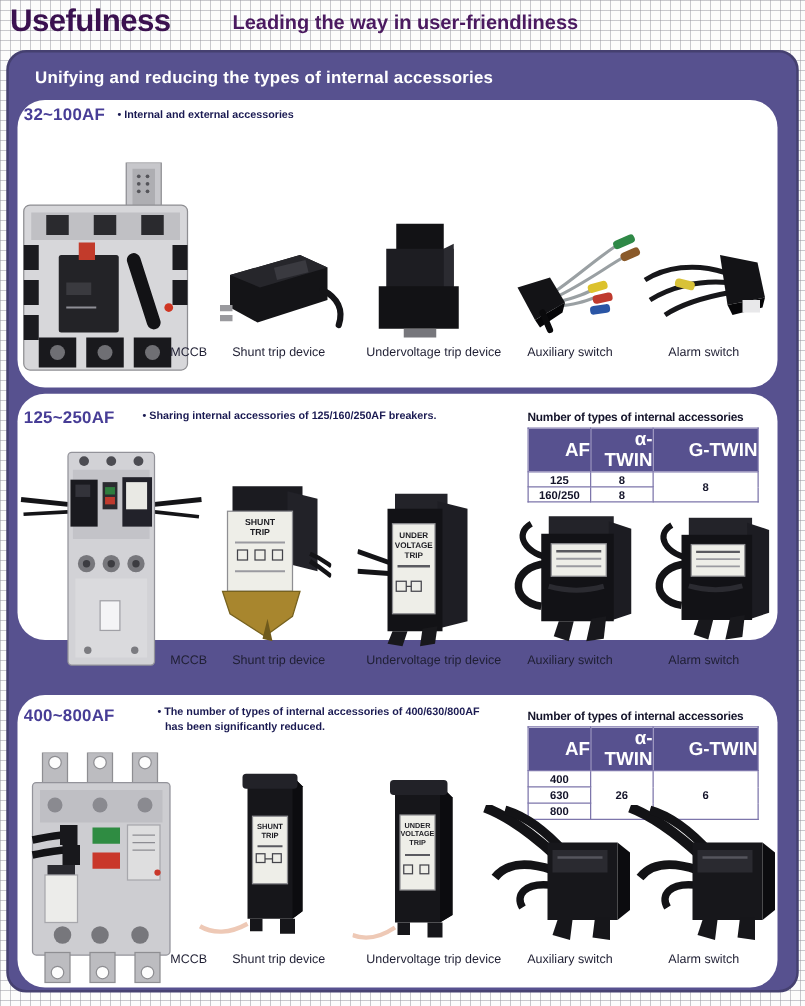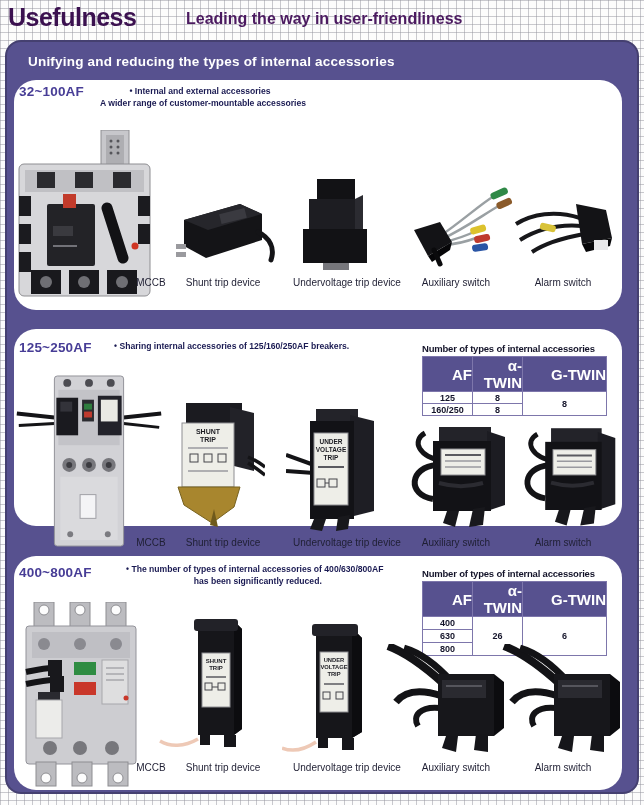--- a/index.html
+++ b/index.html
@@ -16,26 +16,26 @@
 .page-title{ position:absolute; left:8px; top:3px; font-size:25px; font-weight:bold;
   color:#3b1150; letter-spacing:-0.5px; }
 .page-subtitle{ position:absolute; left:186px; top:10px; font-size:16px; font-weight:bold;
   color:#4b1a60; }
 .container{ position:absolute; left:5px; top:40px; width:634px; height:754px;
   background:#57518f; border:2px solid #454070; border-radius:16px; }
 .banner{ position:absolute; left:21px; top:12px; font-size:13.5px; font-weight:bold;
   color:#ffffff; letter-spacing:.2px; }
 .panel{ position:absolute; left:7px; width:608px; background:#ffffff; border-radius:22px; }
 #panel1{ top:38px; height:230px; }
-#panel2{ top:287px; height:197px; }
+#panel2{ top:273px; height:197px; }
 #panel3{ top:514px; height:234px; }
 .sec-heading{ position:absolute; left:5px; font-size:13.5px; font-weight:bold;
   color:#473d96; letter-spacing:.2px; white-space:nowrap; }
 .bullets{ position:absolute; font-size:8.6px; font-weight:bold; color:#1a1a52;
-  line-height:11.5px; white-space:nowrap;text-align:center; }
+  line-height:11.5px; white-space:nowrap; }
 .dev-label{ position:absolute; transform:translateX(-50%); font-size:10px; font-weight:normal;
   color:#1f1f33; white-space:nowrap; }
 .dev{ position:absolute; }
 .dev svg{ display:block; width:100%; height:100%; }
 .acc-table{ position:absolute; width:195px; }
 .tbl-title{ font-size:9.5px; font-weight:bold; color:#14142a; letter-spacing:-0.2px;
   white-space:nowrap; }
 table.acc{ border-collapse:collapse; table-layout:fixed; width:184px; margin-top:2px; }
 table.acc th, table.acc td{ border:1px solid #7d76ab; text-align:center; padding:0;
   overflow:hidden; }
@@ -51,21 +51,20 @@
 <div class="page-title">Usefulness</div>
 <div class="page-subtitle">Leading the way in user-friendliness</div>
 
 <div class="container">
   <div class="banner">Unifying and reducing the types of internal accessories</div>
 
   <div class="panel" id="panel1">
     <div class="sec-heading" style="top:4px">32~100AF</div>
     <div class="bullets" style="left:80px; top:6px">
       <div>• Internal and external accessories</div>
-      <div style="padding-left:6px">A wider range of customer-mountable accessories</div>
     </div>
 
     <div class="dev" style="left:3px; top:50px; width:135px; height:170px">
       <svg viewBox="0 0 135 170">
         <rect x="84" y="0" width="28" height="52" fill="#c7c7cb" stroke="#8e8e92"></rect>
         <rect x="89" y="5" width="18" height="34" fill="#aeaeb2"></rect>
         <circle cx="94" cy="11" r="1.5" fill="#55555a"></circle>
           <circle cx="101" cy="11" r="1.5" fill="#55555a"></circle>
         <circle cx="94" cy="17" r="1.5" fill="#55555a"></circle>
           <circle cx="101" cy="17" r="1.5" fill="#55555a"></circle>

